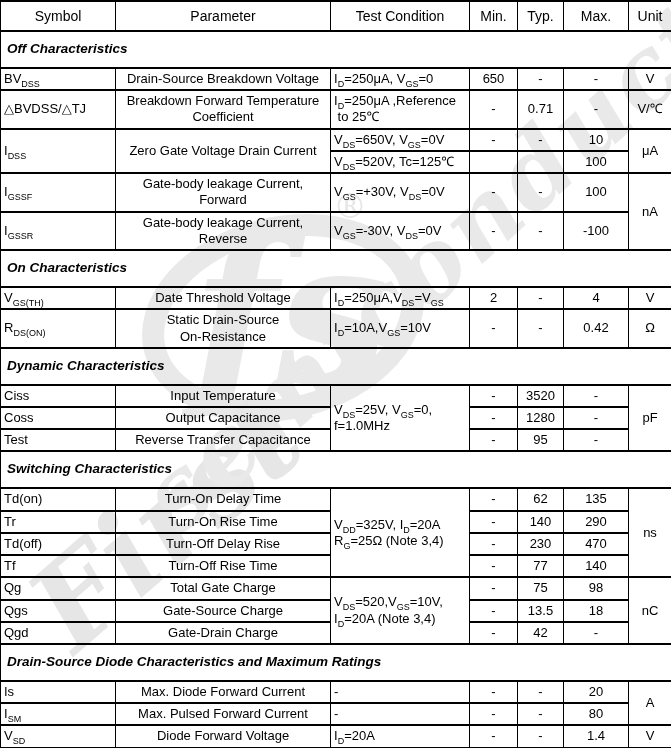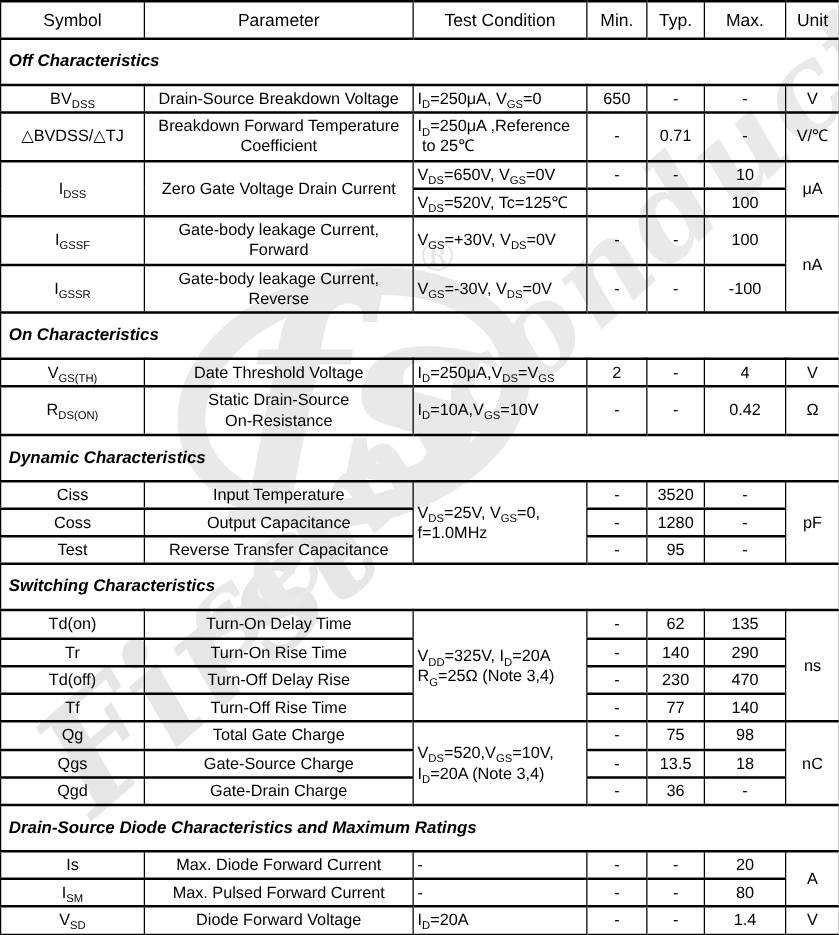--- a/index.html
+++ b/index.html
@@ -50,21 +50,21 @@
     vertical-align: middle;
     color: #000;
     overflow: hidden;
   }
   table.spec th {
     font-size: 14px; font-weight: normal;
     text-align: center; padding: 6px 2px;
     background: transparent;
   }
   table.spec td { font-size: 13px; padding: 2px 3px; line-height: 1.25; }
-  td.c0 { text-align: center; }
+  td.c0 { text-align: left; }
   td.c1 { text-align: center; padding-left: 7px; }
   td.c2 { text-align: left; padding-left: 6px; }
   td.c3, td.c4, td.c5, td.c6 { text-align: center; }
   tr.section-row td {
     font-weight: bold; font-size: 13.5px;
     text-align: left; padding: 9px 6px; font-style: italic;
   }
   sub { font-size: 9px; line-height: 0; }
 </style>
 </head>
@@ -248,21 +248,21 @@
         <td class="c0">Qgs</td>
         <td class="c1">Gate-Source Charge</td>
         <td class="c3">-</td>
         <td class="c4">13.5</td>
         <td class="c5">18</td>
       </tr>
       <tr>
         <td class="c0">Qgd</td>
         <td class="c1">Gate-Drain Charge</td>
         <td class="c3">-</td>
-        <td class="c4">36</td>
+        <td class="c4">42</td>
         <td class="c5">-</td>
       </tr>
       <tr class="section-row">
         <td colspan="7">Drain-Source Diode Characteristics and Maximum Ratings</td>
       </tr>
       <tr>
         <td class="c0">Is</td>
         <td class="c1">Max. Diode Forward Current</td>
         <td class="c2">-</td>
         <td class="c3">-</td>

